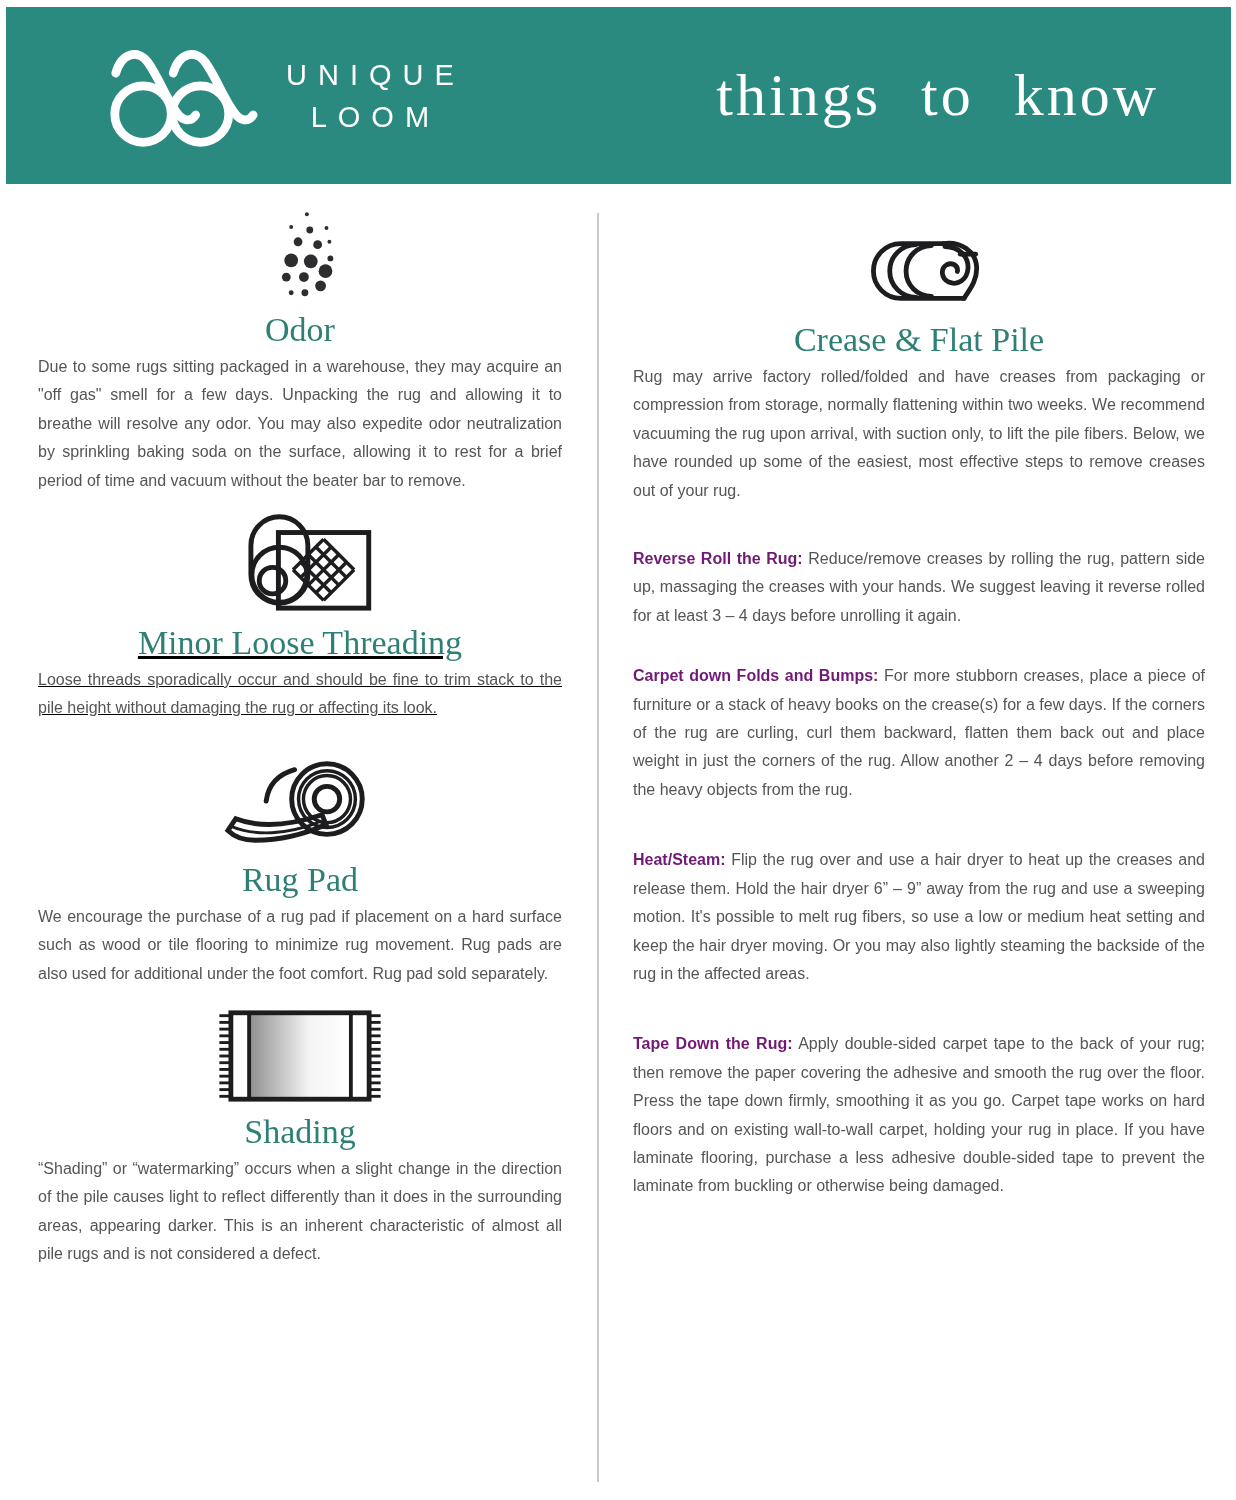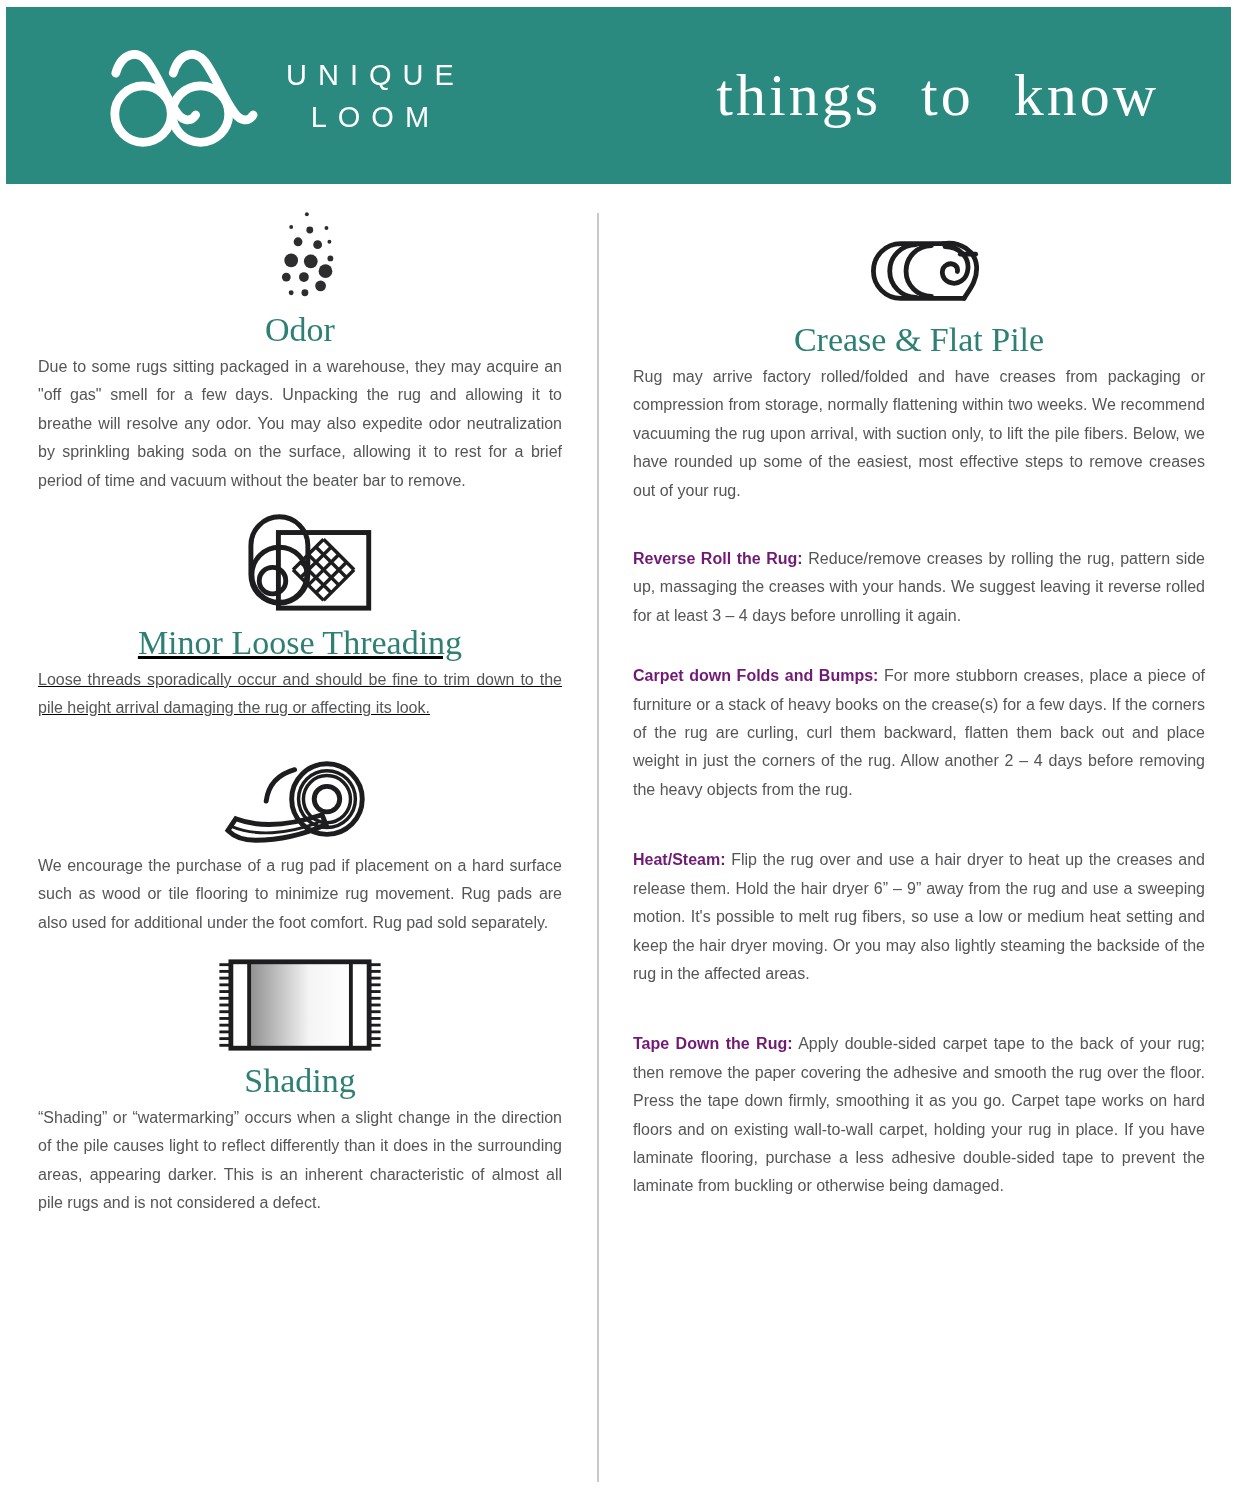--- a/index.html
+++ b/index.html
@@ -121,33 +121,34 @@
           <line x1="82" y1="53" x2="126" y2="53"></line>
         <line x1="82" y1="64" x2="126" y2="64"></line>
           <line x1="82" y1="75" x2="126" y2="75"></line>
         <line x1="82" y1="86" x2="126" y2="86"></line>
       </g>
       <rect class="icon-stroke" x="30" y="10" width="58" height="88" rx="29" fill="#ffffff"></rect>
       <circle class="icon-stroke" cx="59" cy="69" r="28" fill="#ffffff"></circle>
       <circle class="icon-stroke" cx="52" cy="75" r="13.5" fill="#ffffff"></circle>
     </svg>
     <div class="sec-title">Minor Loose Threading</div>
-    <p class="sec-body">Loose threads sporadically occur and should be fine to trim down to the pile height arrival damaging the rug or affecting its look.</p>
+    <p class="sec-body">Loose threads sporadically occur and should be fine to trim stack to the pile height without damaging the rug or affecting its look.</p>
   </div>
 
   <div class="section s3">
     <svg class="sec-icon" width="152" height="95" viewBox="0 0 155 95">
       <path class="icon-stroke" fill="#ffffff" d="M 100 58 C 70 68 38 72 12 62 L 4 74 C 10 80 20 84 32 84 C 58 84 82 78 104 68 Z"></path>
       <path d="M 8 70 C 32 80 64 78 96 66" stroke="#1d1d1f" stroke-width="3" fill="none"></path>
       <path class="icon-stroke" d="M 72 12 C 54 17 45 29 43 44" stroke-linecap="round"></path>
       <circle class="icon-stroke" cx="105" cy="42" r="36" fill="#ffffff"></circle>
       <circle cx="105" cy="42" r="29" stroke="#1d1d1f" stroke-width="3.5" fill="none"></circle>
       <circle cx="105" cy="42" r="24" stroke="#1d1d1f" stroke-width="3.5" fill="none"></circle>
       <circle class="icon-stroke" cx="105" cy="42" r="13" fill="#ffffff"></circle>
     </svg>
+    <div class="sec-title">Rug Pad</div>
     <p class="sec-body">We encourage the purchase of a rug pad if placement on a hard surface such as wood or tile flooring to minimize rug movement. Rug pads are also used for additional under the foot comfort. Rug pad sold separately.</p>
   </div>
 
   <div class="section s4">
     <svg class="sec-icon" width="170" height="96" viewBox="0 0 170 100">
       <defs>
         <linearGradient id="shadegrad" x1="0" y1="0" x2="1" y2="0">
           <stop offset="0" stop-color="#8f8f8f"></stop>
           <stop offset="0.6" stop-color="#f4f4f4"></stop>
           <stop offset="1" stop-color="#ffffff"></stop>

